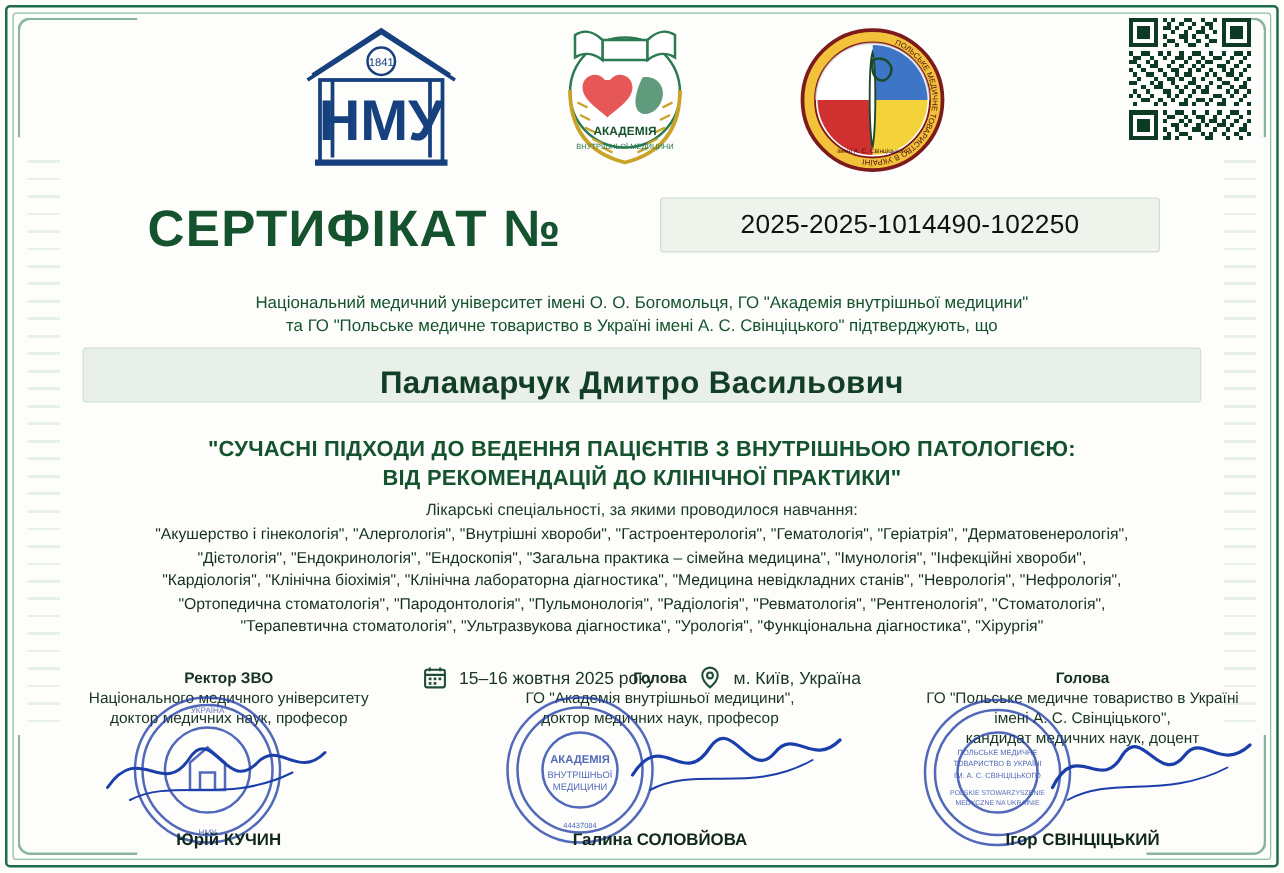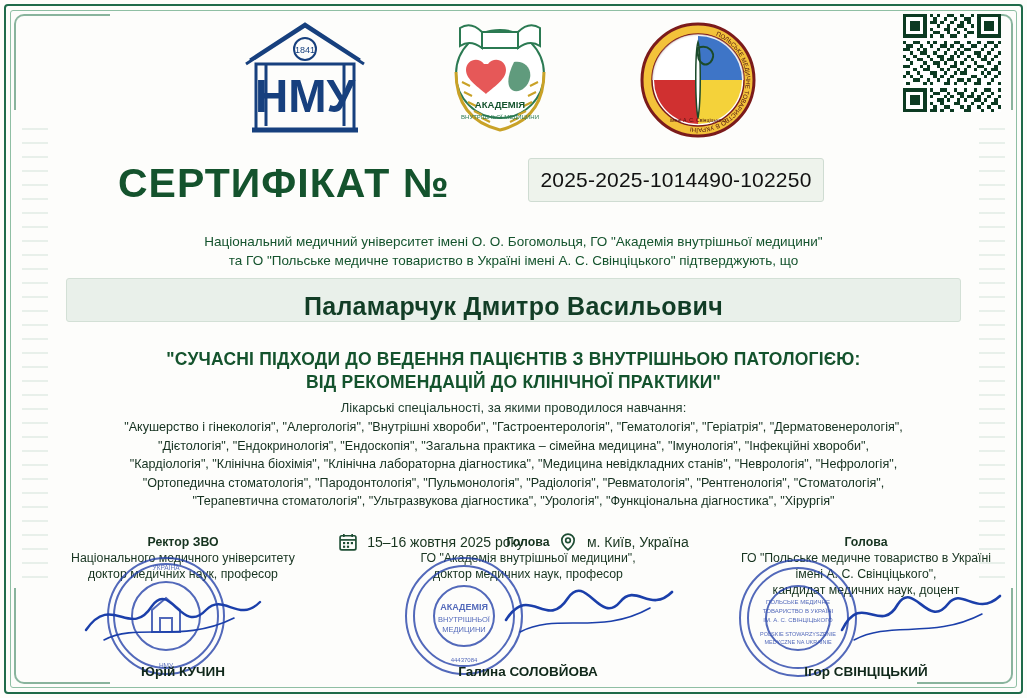--- a/index.html
+++ b/index.html
@@ -72,21 +72,21 @@
     position:absolute; left:0; right:0; top:160px; height:56px;
   }
   .title-word {
     position:absolute; left:118px; top:0;
     font-size:41px; font-weight:bold; letter-spacing:1px;
     color:#14532d;
     font-family:"Liberation Sans", sans-serif;
   }
   .cert-number-box {
     position:absolute; left:528px; top:-2px;
-    width:296px; height:44px;
+    width:400px; height:44px;
     background:#eef3ec;
     border:1px solid #cfdcd2;
     border-radius:3px;
     display:flex; align-items:center; justify-content:center;
   }
   .cert-number-box span {
     font-size:21px; color:#111; letter-spacing:.2px;
   }
 
   .awarder {

